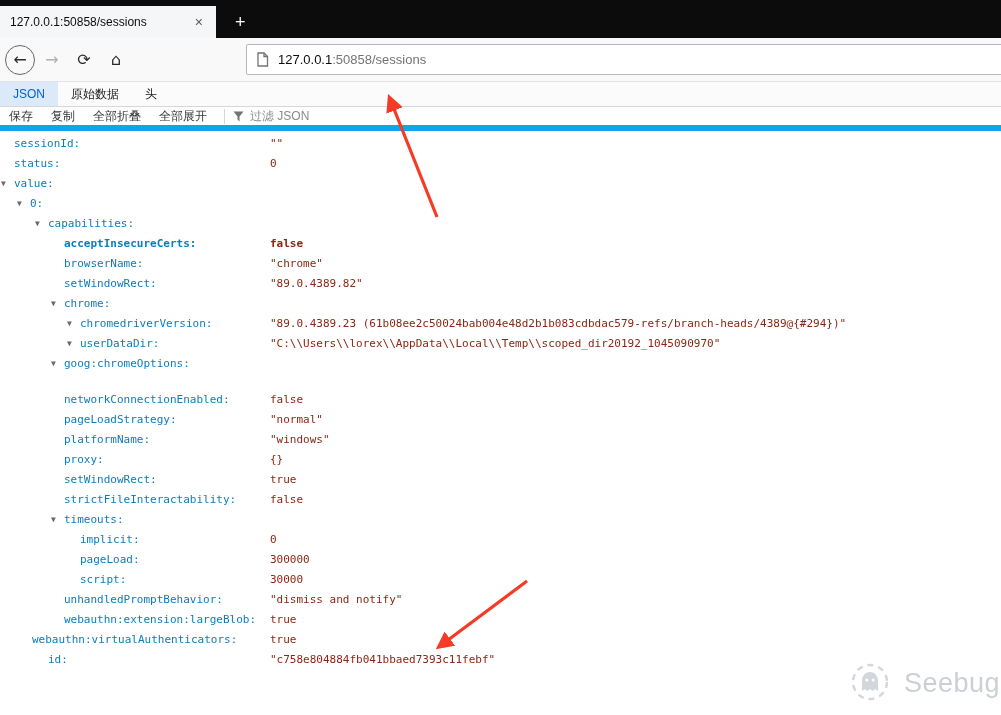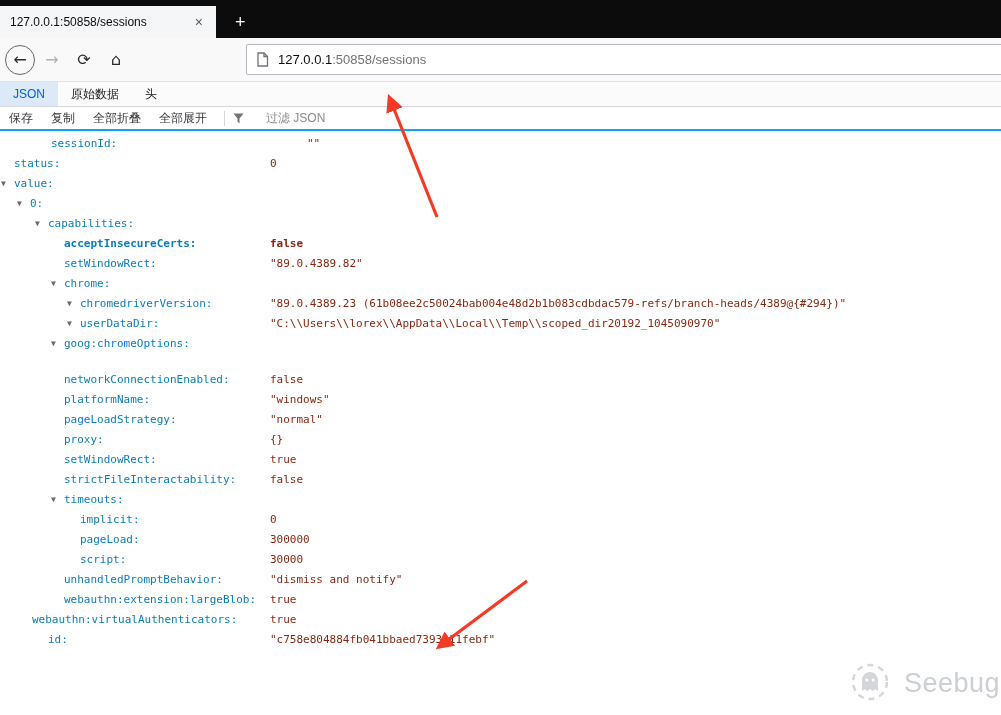--- a/index.html
+++ b/index.html
@@ -27,27 +27,27 @@
           border-radius:2px;display:flex;align-items:center;padding:0 9px;gap:9px;}
   .url-text{font-size:13px;color:#0c0c0d;white-space:nowrap;}
   .url-text .dim{color:#737373;}
 
   
   .viewer-tabs{height:25px;background:#fbfbfc;border-bottom:1px solid #d7d7db;display:flex;font-size:12px;}
   .vtab{padding:0 13px;display:flex;align-items:center;color:#18191a;}
   .vtab.active{background:#dbe9f9;color:var(--active-tab);}
 
   
-  .viewer-toolbar{height:24px;border-bottom:2px solid #0ea5e9;display:flex;align-items:center;font-size:12px;
+  .viewer-toolbar{height:24px;border-bottom:6px solid #0ea5e9;display:flex;align-items:center;font-size:12px;
                   color:#38383d;background:#fff;}
   .tbtn{padding:0 9px;}
   .tdivider{width:1px;height:15px;background:#d7d7db;margin:0 8px;}
   .filter-wrap{display:flex;align-items:center;gap:6px;}
   .filter-input{border:none;outline:none;font-size:12px;color:#38383d;width:130px;background:transparent;
-                font-family:"Liberation Sans",sans-serif;margin-left:16px;}
+                font-family:"Liberation Sans",sans-serif;}
   .filter-input::placeholder{color:#8b8b8f;}
 
   
   .json-content{position:relative;padding-top:3px;font-family:"DejaVu Sans Mono","Liberation Mono",monospace;
                 font-size:11px;background:#fff;}
   .json-row{height:20px;line-height:20px;position:relative;white-space:nowrap;}
   .twisty{position:absolute;top:0;font-size:8px;color:var(--twisty);}
   .jkey{color:var(--key);}
   .jval{position:absolute;left:270px;color:var(--val);}
 
@@ -101,34 +101,35 @@
     <div class="tdivider"></div>
     <div class="filter-wrap">
       <svg width="11" height="11" viewBox="0 0 11 11">
         <path d="M0.5 0.5 H10.5 L6.5 5.5 V10.5 L4.5 8.5 V5.5 Z" fill="#737373"></path>
       </svg>
       <input class="filter-input" type="text" placeholder="过滤 JSON" style="">
     </div>
   </div>
 
   <div class="json-content">
-      <div class="json-row" style="padding-left: 14px; margin-left: 37px;"><span class="jkey">sessionId:</span><span class="jval" style="left: 270px;">""</span></div>
+      <div class="json-row" style="padding-left: 14px;"><span class="jkey">sessionId:</span><span class="jval" style="left: 270px;">""</span></div>
       <div class="json-row" style="padding-left: 14px;"><span class="jkey">status:</span><span class="jval" style="left: 270px;">0</span></div>
       <div class="json-row" style="padding-left: 14px;"><span class="twisty" style="left: 1px;">▼</span><span class="jkey">value:</span></div>
       <div class="json-row" style="padding-left: 30px;"><span class="twisty" style="left: 17px;">▼</span><span class="jkey">0:</span></div>
       <div class="json-row" style="padding-left: 48px;"><span class="twisty" style="left: 35px;">▼</span><span class="jkey">capabilities:</span></div>
       <div class="json-row" style="padding-left: 64px; font-weight: bold;"><span class="jkey">acceptInsecureCerts:</span><span class="jval" style="left: 270px;">false</span></div>
+      <div class="json-row" style="padding-left: 64px;"><span class="jkey">browserName:</span><span class="jval" style="left: 270px;">"chrome"</span></div>
       <div class="json-row" style="padding-left: 64px;"><span class="jkey">setWindowRect:</span><span class="jval" style="left: 270px;">"89.0.4389.82"</span></div>
       <div class="json-row" style="padding-left: 64px;"><span class="twisty" style="left: 51px;">▼</span><span class="jkey">chrome:</span></div>
       <div class="json-row" style="padding-left: 80px;"><span class="twisty" style="left: 67px;">▼</span><span class="jkey">chromedriverVersion:</span><span class="jval" style="left: 270px;">"89.0.4389.23 (61b08ee2c50024bab004e48d2b1b083cdbdac579-refs/branch-heads/4389@{#294})"</span></div>
       <div class="json-row" style="padding-left: 80px;"><span class="twisty" style="left: 67px;">▼</span><span class="jkey">userDataDir:</span><span class="jval" style="left: 270px;">"C:\\Users\\lorex\\AppData\\Local\\Temp\\scoped_dir20192_1045090970"</span></div>
       <div class="json-row" style="padding-left: 64px;"><span class="twisty" style="left: 51px;">▼</span><span class="jkey">goog:chromeOptions:</span></div>
       <div class="json-row" style="padding-left: 64px; margin-top: 16px;"><span class="jkey">networkConnectionEnabled:</span><span class="jval" style="left: 270px;">false</span></div>
+      <div class="json-row" style="padding-left: 64px;"><span class="jkey">pageLoadStrategy:</span><span class="jval" style="left: 270px;">"normal"</span></div>
       <div class="json-row" style="padding-left: 64px;"><span class="jkey">platformName:</span><span class="jval" style="left: 270px;">"windows"</span></div>
-      <div class="json-row" style="padding-left: 64px;"><span class="jkey">pageLoadStrategy:</span><span class="jval" style="left: 270px;">"normal"</span></div>
       <div class="json-row" style="padding-left: 64px;"><span class="jkey">proxy:</span><span class="jval" style="left: 270px;">{}</span></div>
       <div class="json-row" style="padding-left: 64px;"><span class="jkey">setWindowRect:</span><span class="jval" style="left: 270px;">true</span></div>
       <div class="json-row" style="padding-left: 64px;"><span class="jkey">strictFileInteractability:</span><span class="jval" style="left: 270px;">false</span></div>
       <div class="json-row" style="padding-left: 64px;"><span class="twisty" style="left: 51px;">▼</span><span class="jkey">timeouts:</span></div>
       <div class="json-row" style="padding-left: 80px;"><span class="jkey">implicit:</span><span class="jval" style="left: 270px;">0</span></div>
       <div class="json-row" style="padding-left: 80px;"><span class="jkey">pageLoad:</span><span class="jval" style="left: 270px;">300000</span></div>
       <div class="json-row" style="padding-left: 80px;"><span class="jkey">script:</span><span class="jval" style="left: 270px;">30000</span></div>
       <div class="json-row" style="padding-left: 64px;"><span class="jkey">unhandledPromptBehavior:</span><span class="jval" style="left: 270px;">"dismiss and notify"</span></div>
       <div class="json-row" style="padding-left: 64px;"><span class="jkey">webauthn:extension:largeBlob:</span><span class="jval" style="left: 270px;">true</span></div>
       <div class="json-row" style="padding-left: 32px;"><span class="jkey">webauthn:virtualAuthenticators:</span><span class="jval" style="left: 270px;">true</span></div>

